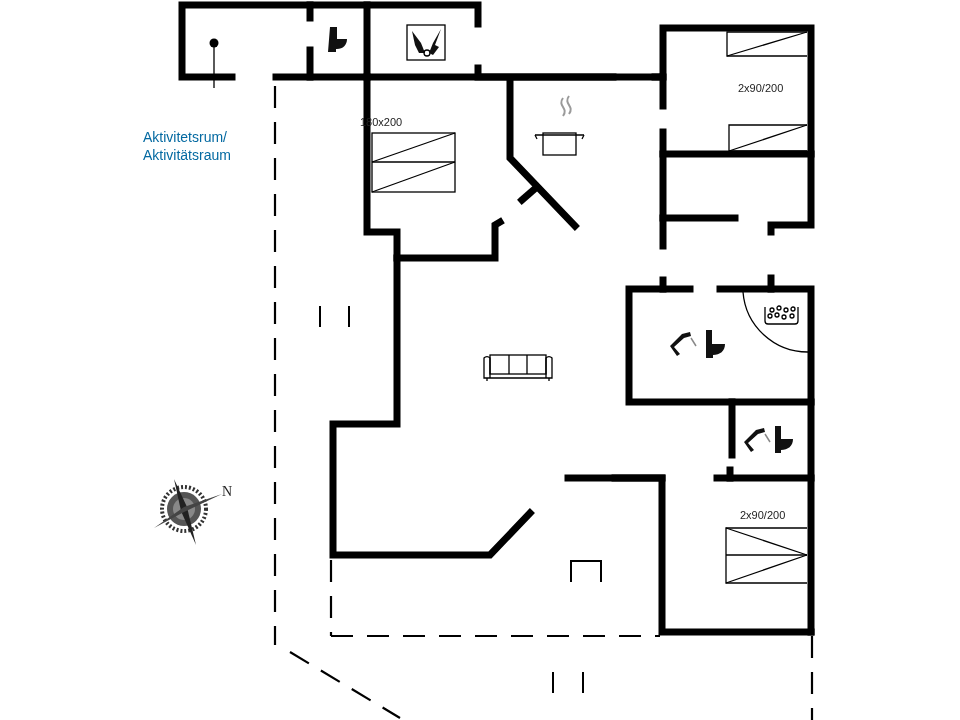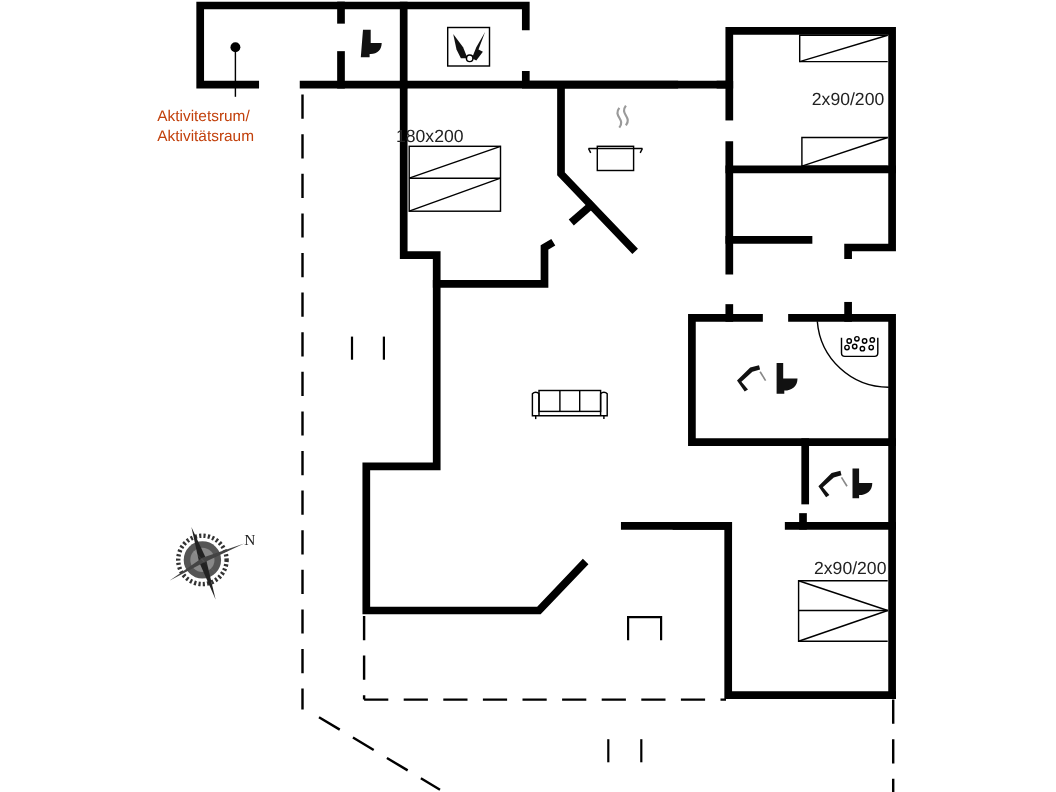--- a/index.html
+++ b/index.html
@@ -2,22 +2,22 @@
 <html><head>
   <meta charset="utf-8">
   <style>
     html, body { margin: 0; padding: 0; background: #ffffff; }
     body { width: 960px; height: 720px; position: relative; overflow: hidden; font-family: "Liberation Sans", sans-serif; }
     #plan { position: absolute; left: 0; top: 0; width: 960px; height: 720px; }
     .wall { stroke: #000; stroke-width: 7; fill: none; stroke-linecap: square; }
     .thin { stroke: #000; stroke-width: 1.3; fill: none; }
     .dash { stroke: #000; stroke-width: 2.2; fill: none; stroke-dasharray: 22 14; }
     .line2 { stroke: #000; stroke-width: 2; fill: none; }
-    .label { position: absolute; font-size: 16px; color: #222; white-space: nowrap; }
-    .label-lg { position: absolute; font-size: 14px; color: #c2410c; line-height: 18px; }
+    .label { position: absolute; font-size: 11px; color: #222; white-space: nowrap; }
+    .label-lg { position: absolute; font-size: 14px; color: #0369a1; line-height: 18px; margin-top: 32px; }
     .compass-n { position: absolute; font-family: "Liberation Serif", serif; font-size: 14px; color: #222; }
   </style>
 </head>
 <body>
 
 <svg id="plan" viewBox="0 0 960 720" xmlns="http://www.w3.org/2000/svg">
 
   <g>
     <path class="wall" d="M232 77 L182 77 L182 5 L478 5 L478 24"></path>
     <path class="wall" d="M478 68 L478 77 L613 77"></path>

